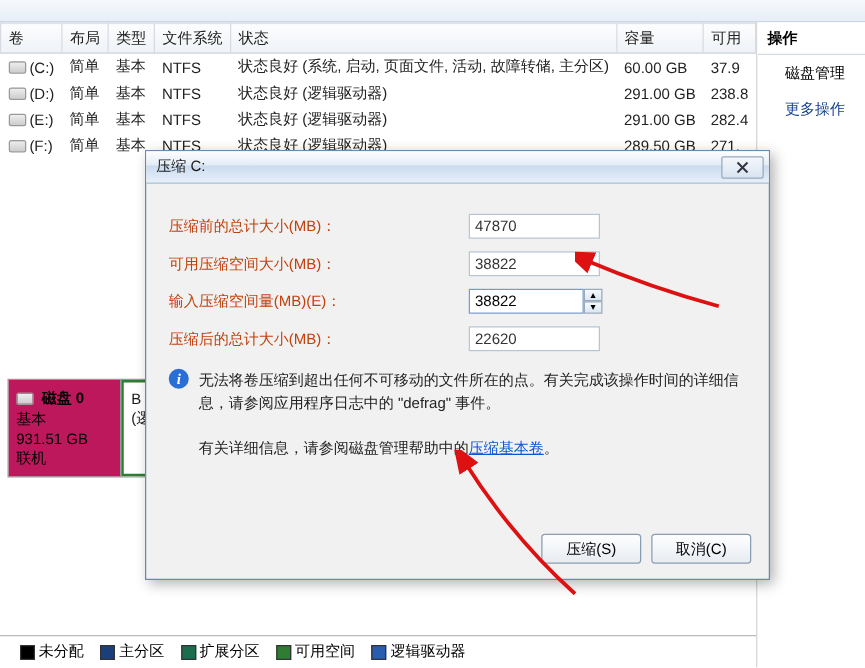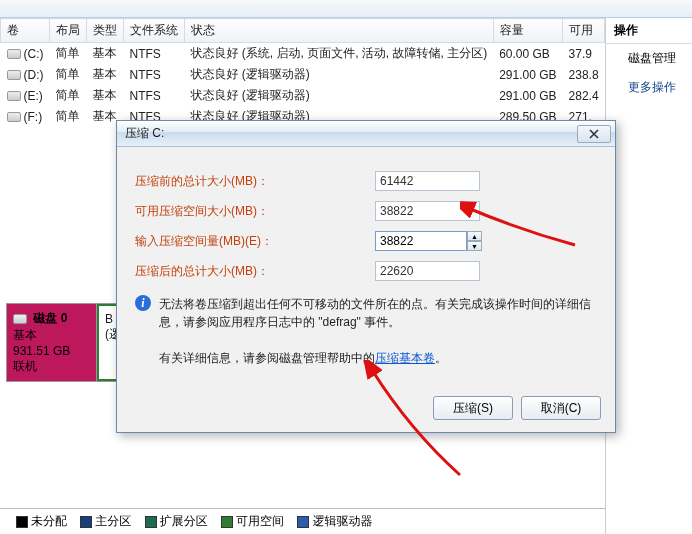--- a/index.html
+++ b/index.html
@@ -47,21 +47,21 @@
 .ro-field { border: 1px solid #b7c4d4; background: #fff; padding: 2px 4px; width: 105px; height: 20px; display: inline-block; color: #333; }
 .spinner { display: inline-flex; align-items: stretch; }
 .spinner input { border: 1px solid #7a9ccc; width: 92px; height: 20px; padding: 2px 4px; background: #fff; outline: none; }
 .spin-btns { display: flex; flex-direction: column; }
 .spin-btns button { width: 15px; height: 10px; border: 1px solid #9ab; background: linear-gradient(#f7fafd,#dbe6f2); font-size: 7px; line-height: 7px; padding: 0; cursor: pointer; }
 .info-row { display: flex; gap: 8px; margin: 14px 0 8px; }
 .info-icon { width: 16px; height: 16px; border-radius: 50%; background: #2a6fd6; color: #fff; display: flex; align-items: center; justify-content: center; font-style: italic; font-family: Georgia, serif; font-weight: bold; flex: 0 0 16px; }
 .info-text { color: #222; line-height: 1.5; }
 .link { color: #0b57d0; text-decoration: underline; cursor: pointer; font-family: Liberation Mono, monospace; }
 .btn-row { display: flex; justify-content: flex-end; gap: 8px; padding: 8px 14px 12px; }
-.btn { min-width: 80px; height: 24px; border: 1px solid #8a9cb2; background: linear-gradient(#fefefe,#e7ecf2); border-radius: 3px; cursor: pointer; padding: 0 10px; }
+.btn { min-width: 80px; height: 24px; border: 1px solid #8a9cb2; background: linear-gradient(#fefefe,#e7ecf2); border-radius: 3px; cursor: pointer; padding: 0 10px; margin-top: 31px; }
 
 
 .arrow { position: absolute; pointer-events: none; }
 </style>
 </head>
 <body>
 
 <div class="toolbar-strip"></div>
 
 <div class="main">
@@ -157,21 +157,21 @@
     <span class="title">压缩 C:</span>
     <div class="close-btn">
       <svg viewBox="0 0 10 10">
           <path d="M1 1 L9 9 M9 1 L1 9" stroke="#334" stroke-width="1.6" fill="none"></path>
         </svg>
     </div>
   </div>
   <div class="dlg-body">
     <div class="form-row">
       <div class="lbl">压缩前的总计大小(MB)：</div>
-      <div class="val"><span class="ro-field">61442</span></div>
+      <div class="val"><span class="ro-field">47870</span></div>
     </div>
     <div class="form-row">
       <div class="lbl">可用压缩空间大小(MB)：</div>
       <div class="val"><span class="ro-field">38822</span></div>
     </div>
     <div class="form-row">
       <div class="lbl">输入压缩空间量(MB)(E)：</div>
       <div class="val">
         <span class="spinner">
           <input type="text" value="38822" style="">

